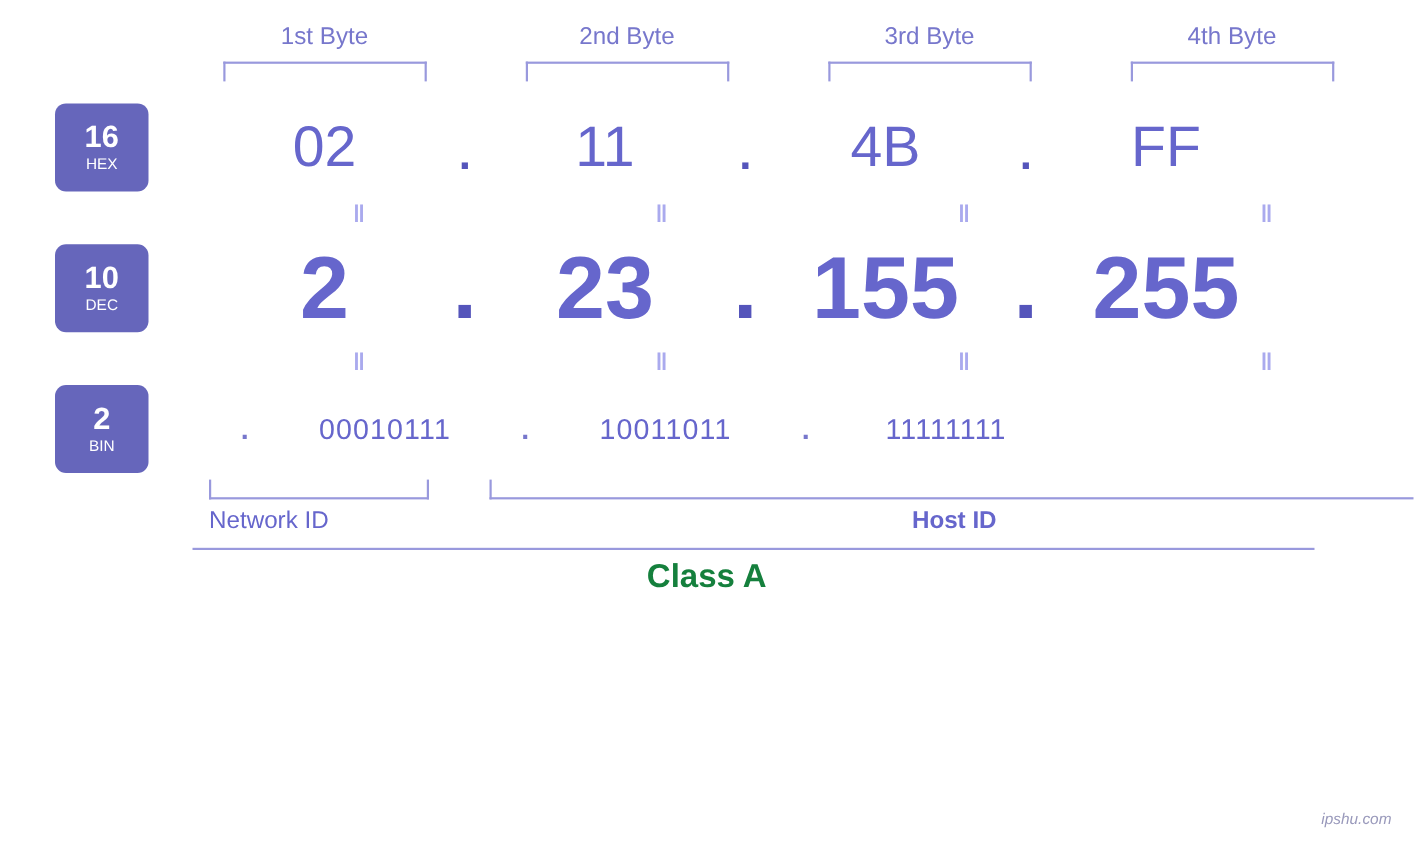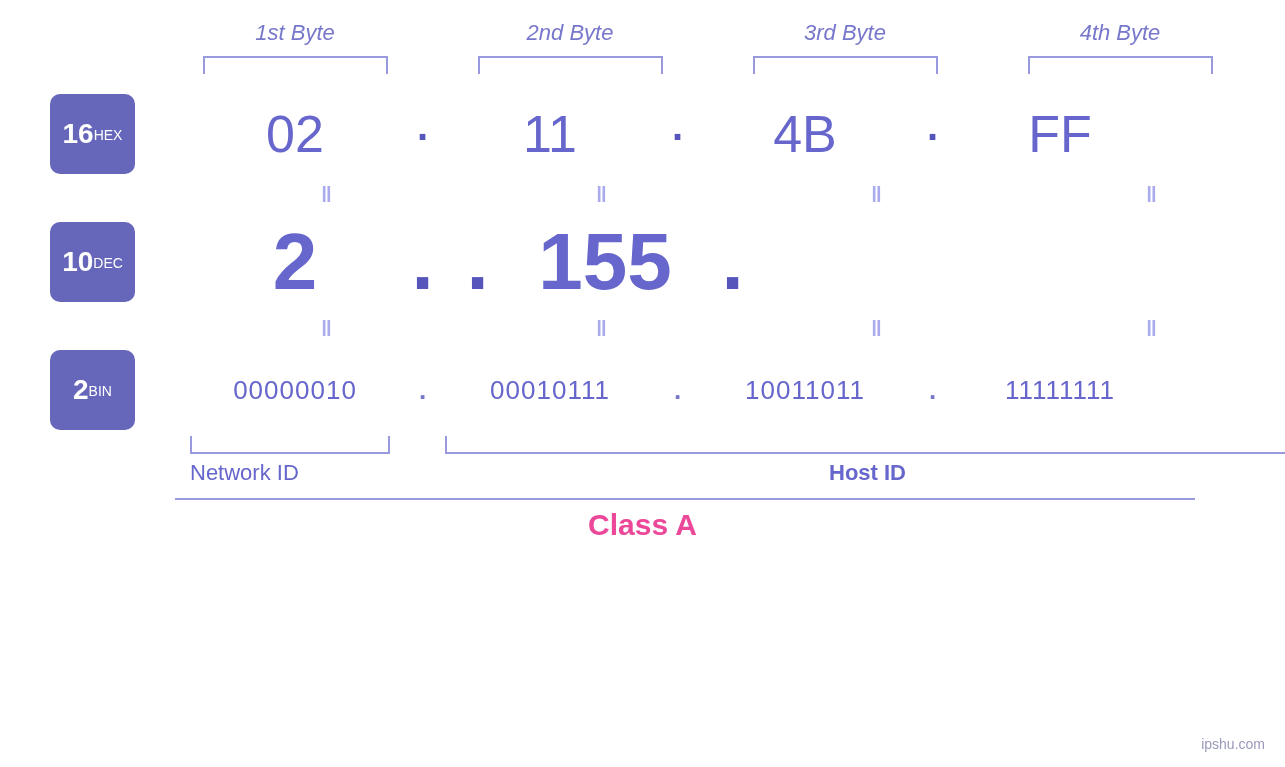--- a/index.html
+++ b/index.html
@@ -29,21 +29,20 @@
       margin-left: 130px;
       justify-content: space-around;
       margin-bottom: 10px;
     }
 
     .byte-header {
       color: #7777cc;
       font-size: 22px;
       text-align: center;
       width: 200px;
-      font-style: italic;
     }
 
     
     .bracket-row {
       display: flex;
       width: 1100px;
       margin-left: 130px;
       justify-content: space-around;
       margin-bottom: 20px;
     }
@@ -56,21 +55,21 @@
       position: relative;
     }
 
     .base-badge {
       width: 85px;
       height: 80px;
       border-radius: 10px;
       background: #6666bb;
       color: white;
       display: flex;
-      flex-direction: row;
+      flex-direction: column;
       align-items: center;
       justify-content: center;
       margin-left: 50px;
       margin-right: 60px;
       flex-shrink: 0;
     }
 
     .base-badge .base-num {
       font-size: 28px;
       font-weight: bold;
@@ -135,32 +134,33 @@
       font-weight: bold;
       letter-spacing: 2px;
     }
 
     .ipshu-credit {
       position: absolute;
       bottom: 15px;
       right: 20px;
       color: #9999bb;
       font-size: 14px;
+      font-style: italic;
     }
 
     
     .row-with-label {
       display: flex;
       align-items: center;
       width: 1285px;
     }
 
     .values-container {
       display: flex;
-      align-items: flex-start;
+      align-items: flex-end;
       flex: 1;
       padding-right: 30px;
     }
 
     .single-byte {
       display: flex;
       justify-content: center;
       width: 200px;
     }
 
@@ -239,28 +239,34 @@
       <span class="base-num">10</span>
       <span class="base-label">DEC</span>
     </div>
     <div class="values-container">
       <div class="single-byte">
         <span class="byte-val dec-val">2</span>
       </div>
       <div class="separator">
         <span style="color:#5555bb;font-size:80px;font-weight:bold;">.</span>
       </div>
+      <div class="single-byte">
+        <span class="byte-val dec-val">23</span>
+      </div>
       <div class="separator">
         <span style="color:#5555bb;font-size:80px;font-weight:bold;">.</span>
       </div>
       <div class="single-byte">
         <span class="byte-val dec-val">155</span>
       </div>
       <div class="separator">
         <span style="color:#5555bb;font-size:80px;font-weight:bold;">.</span>
+      </div>
+      <div class="single-byte">
+        <span class="byte-val dec-val">255</span>
       </div>
     </div>
   </div>
 
   <div class="equals-row">
     <div class="equals-group">
         <span class="equals-sign">‖</span>
       </div>
     <div class="equals-group">
         <span class="equals-sign">‖</span>
@@ -272,23 +278,20 @@
         <span class="equals-sign">‖</span>
       </div>
   </div>
 
   <div class="row-with-label">
     <div class="base-badge">
       <span class="base-num">2</span>
       <span class="base-label">BIN</span>
     </div>
     <div class="values-container">
-      <div class="single-byte">
-        <span class="byte-val bin-val">00000010</span>
-      </div>
       <div class="separator">
         <span style="color:#7777cc;font-size:26px;font-weight:bold;">.</span>
       </div>
       <div class="single-byte">
         <span class="byte-val bin-val">00010111</span>
       </div>
       <div class="separator">
         <span style="color:#7777cc;font-size:26px;font-weight:bold;">.</span>
       </div>
       <div class="single-byte">
@@ -313,17 +316,17 @@
   </div>
 
   <div style="display:flex; width:1100px; margin-left:195px; margin-top:6px;">
     <div style="width:200px; text-align:left; color:#6666cc; font-size:22px; font-weight:normal;">Network ID</div>
     <div style="width:55px;"></div>
     <div style="flex:1; text-align:center; color:#6666cc; font-size:22px; font-weight:bold;">Host ID</div>
   </div>
 
   <div style="width:1020px; height:2px; background:#9999dd; margin-top:12px; margin-left:175px; align-self:flex-start;"></div>
 
-  <div style="width:1285px; text-align:center; color:#ec4899; font-size:30px; font-weight:bold; margin-top:8px;">Class A</div>
+  <div style="width:1285px; text-align:center; color:#15803d; font-size:30px; font-weight:bold; margin-top:8px;">Class A</div>
 
 </div>
 
 <div class="ipshu-credit">ipshu.com</div>
 
 </body></html>

